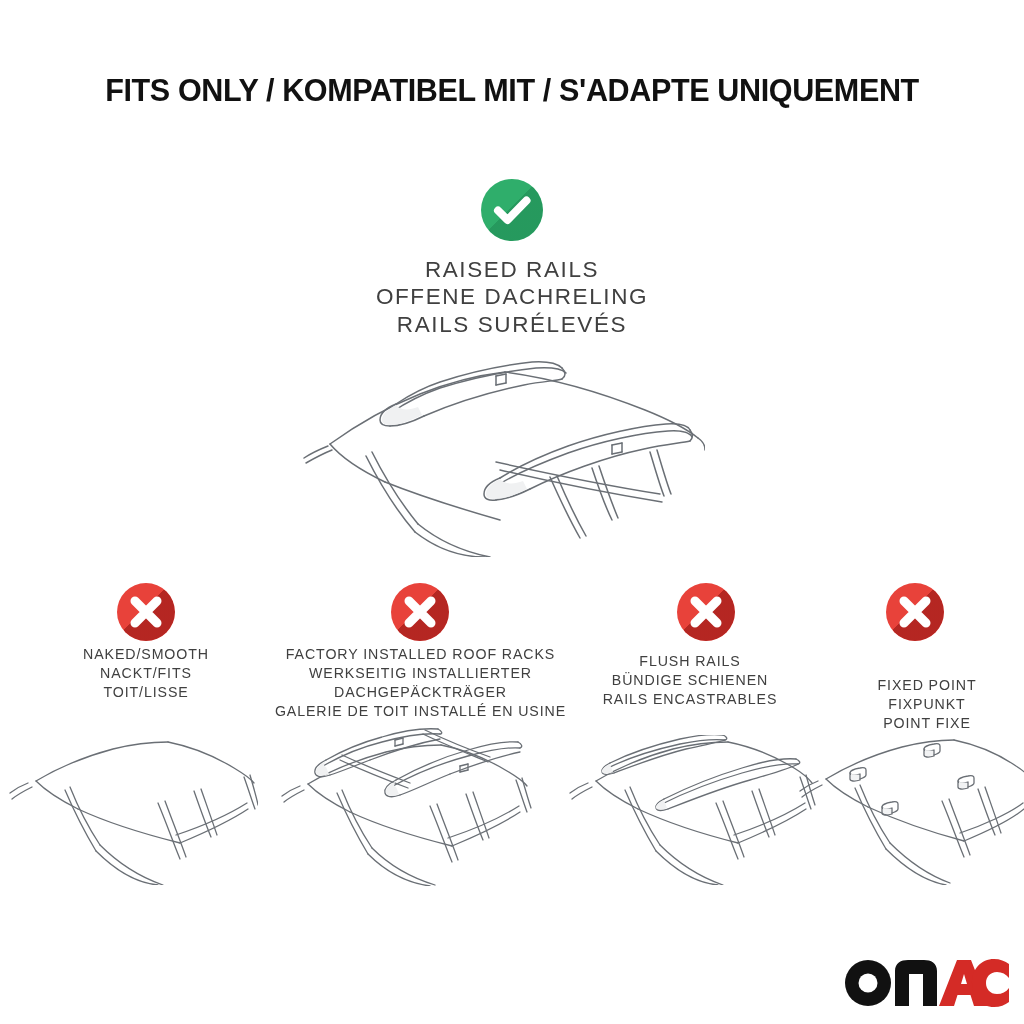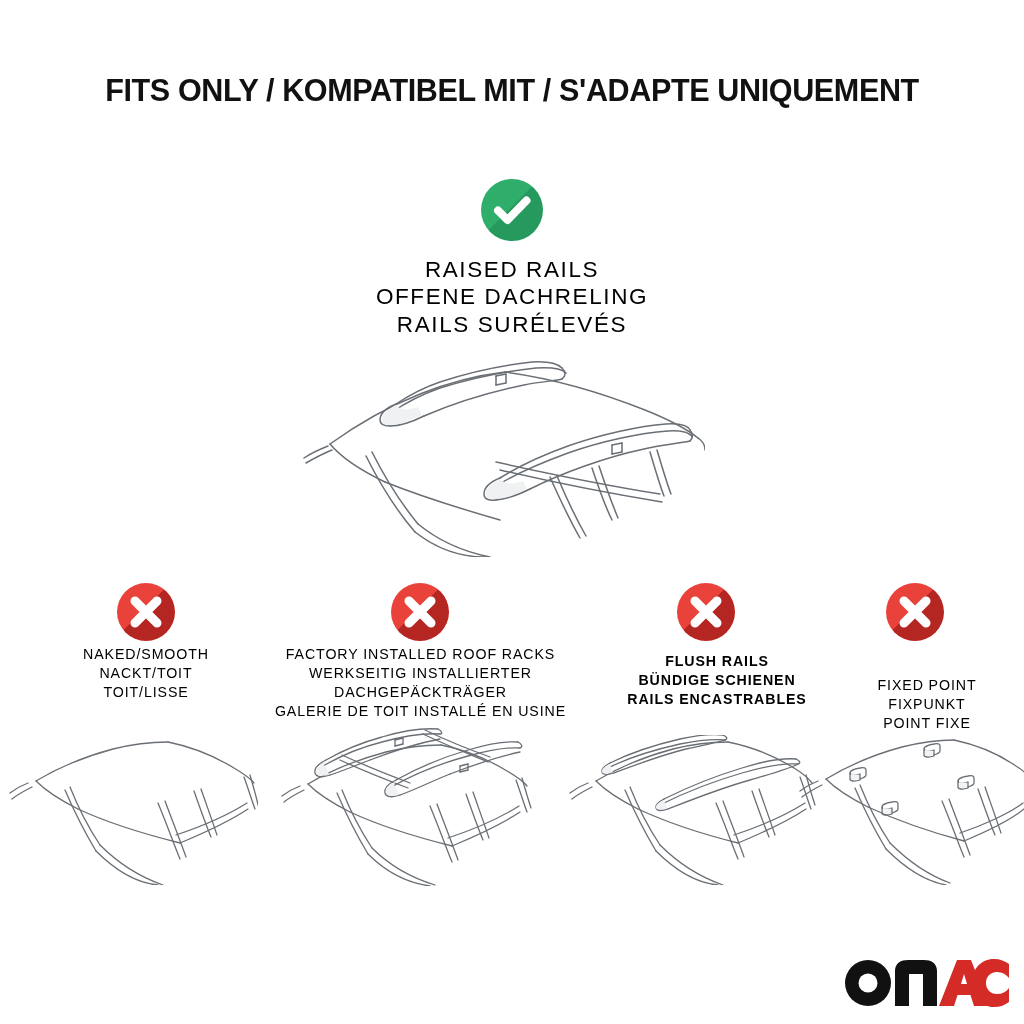--- a/index.html
+++ b/index.html
@@ -51,21 +51,21 @@
   }
   .badge-x .shadow{
     background:
       linear-gradient(135deg, rgba(0,0,0,0) 46%, rgba(110,0,0,0.42) 46%);
   }
 
   
   .opt-label{
     position:absolute;
     text-align:center;
-    color:#000000;
+    color:#404040;
     font-weight:400;
     letter-spacing:1.1px;
     line-height:1.30;
     white-space:pre-line;
   }
 
   .main-label{
     left:262px;width:500px;top:256px;
     font-size:22.5px;
     letter-spacing:1.6px;
@@ -168,21 +168,21 @@
     </svg>
   </div>
 
   <div class="badge badge-x" style="left:117px;top:583px;">
     <div class="shadow"></div>
     <svg viewBox="0 0 58 58" aria-hidden="true">
       <path d="M18 18 L40 40 M40 18 L18 40" fill="none" stroke="#ffffff" stroke-width="9" stroke-linecap="round"></path>
     </svg>
   </div>
   <div class="opt-label sub-label" style="left:26px;width:240px;top:645px;">NAKED/SMOOTH
-NACKT/TOIT
+NACKT/FITS
 TOIT/LISSE</div>
 
   <div class="illu" style="left:8px;top:735px;width:250px;height:150px;">
     <svg viewBox="0 0 250 150" aria-hidden="true">
       <g fill="none" stroke="#6a6f75" stroke-width="1.3" stroke-linecap="round" stroke-linejoin="round">
         <path d="M28 46 C48 34, 75 22, 105 14 C125 9, 145 7, 160 7"></path>
         <path d="M160 7 C185 12, 208 22, 226 33 C236 39, 243 44, 246 48"></path>
         <path d="M28 46 C36 54, 50 64, 70 74"></path>
         <path d="M70 74 C100 88, 140 100, 172 108"></path>
         <path d="M20 48 C12 51, 6 55, 2 58"></path>
@@ -266,21 +266,21 @@
       </g>
     </svg>
   </div>
 
   <div class="badge badge-x" style="left:677px;top:583px;">
     <div class="shadow"></div>
     <svg viewBox="0 0 58 58" aria-hidden="true">
       <path d="M18 18 L40 40 M40 18 L18 40" fill="none" stroke="#ffffff" stroke-width="9" stroke-linecap="round"></path>
     </svg>
   </div>
-  <div class="opt-label sub-label" style="left:593px;width:248px;top:652px;font-weight:bold;">FLUSH RAILS
+  <div class="opt-label sub-label" style="left:566px;width:248px;top:652px;">FLUSH RAILS
 BÜNDIGE SCHIENEN
 RAILS ENCASTRABLES</div>
 
   <div class="illu" style="left:568px;top:735px;width:248px;height:150px;">
     <svg viewBox="0 0 248 150" aria-hidden="true">
       <g fill="none" stroke="#6a6f75" stroke-width="1.3" stroke-linecap="round" stroke-linejoin="round">
         <path d="M28 46 C48 34, 75 22, 105 14 C125 9, 145 7, 160 7"></path>
         <path d="M160 7 C185 12, 208 22, 226 33 C236 39, 241 44, 244 48"></path>
         <path d="M28 46 C36 54, 50 64, 70 74"></path>
         <path d="M70 74 C100 88, 138 100, 170 108"></path>

